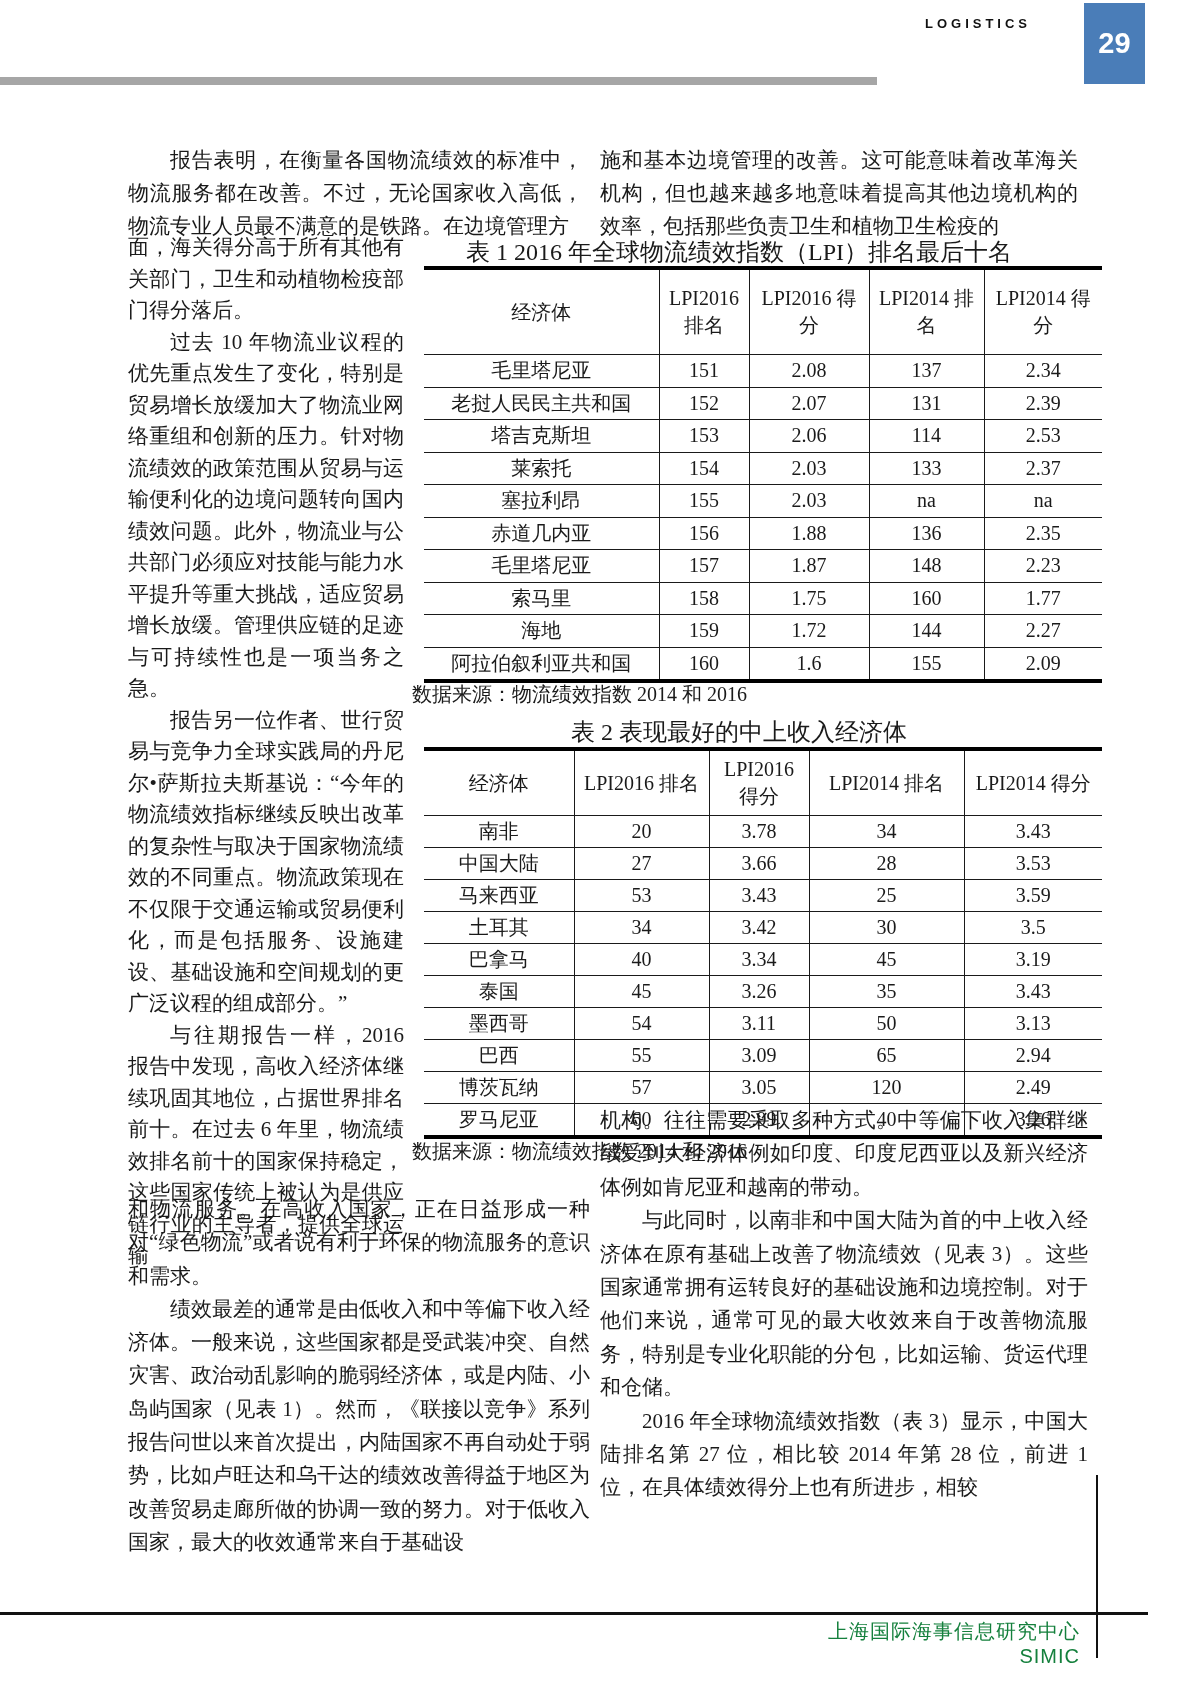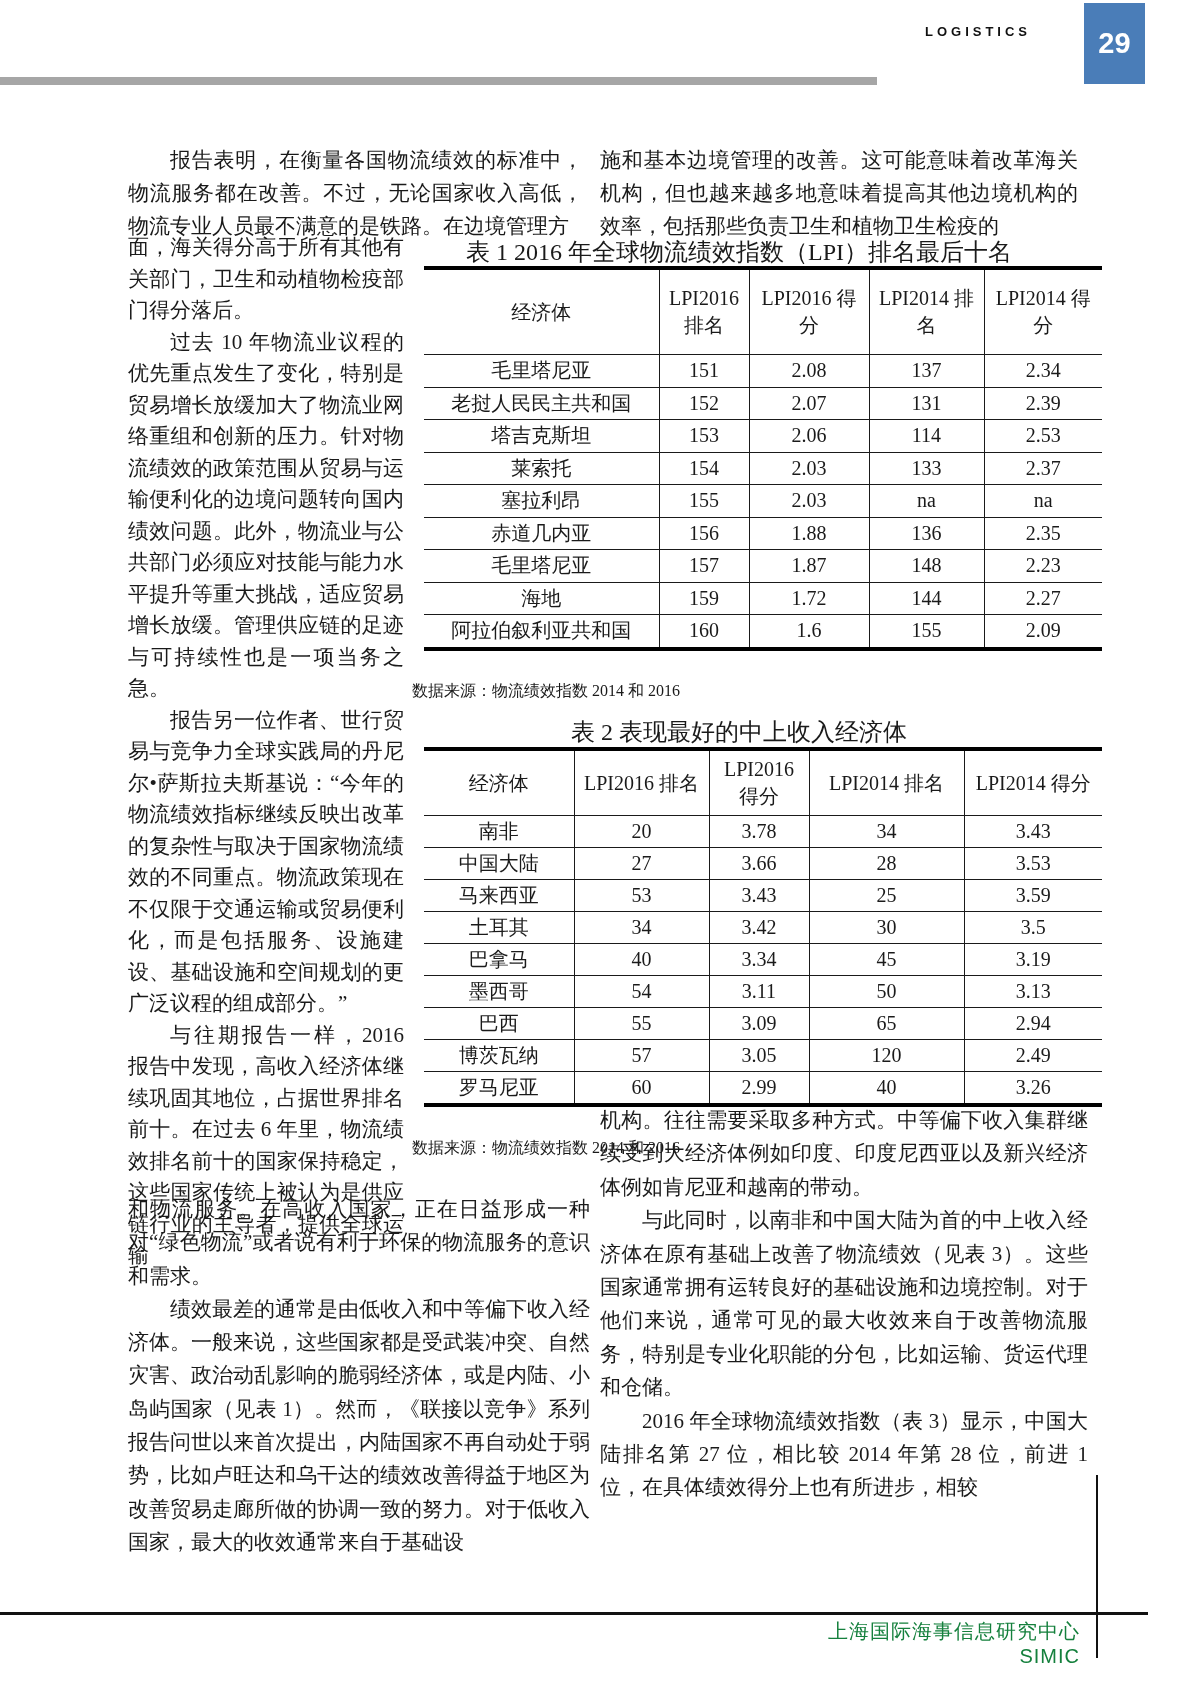--- a/index.html
+++ b/index.html
@@ -11,21 +11,21 @@
   .abs{position:absolute;}
   
   .gray-bar{left:0;top:77px;width:877px;height:8px;background:#a6a6a6;}
   .masthead{left:878px;top:14px;width:200px;text-align:center;}
   .masthead .cn{
     font-family:"Liberation Sans","DejaVu Sans",sans-serif;
     font-size:37px;font-weight:bold;color:#3a74ad;letter-spacing:1px;line-height:48px;
   }
   .masthead .en{
     font-family:"Liberation Sans","DejaVu Sans",sans-serif;
-    font-size:13px;font-weight:600;color:#111;letter-spacing:4px;line-height:16px;margin-top:10px;
+    font-size:13px;font-weight:600;color:#111;letter-spacing:4px;line-height:16px;margin-top:2px;
   }
   .pagebox{
     left:1084px;top:3px;width:61px;height:81px;background:#4a7db8;
     color:#fff;font-family:"Liberation Sans","DejaVu Sans",sans-serif;
     font-size:29px;font-weight:bold;display:flex;align-items:center;justify-content:center;
   }
   
   .txt{font-size:21px;text-align:justify;}
   .txt p{margin:0;}
   .ind{text-indent:2em;}
@@ -35,21 +35,21 @@
   .left-bottom{left:128px;top:1193px;width:462px;line-height:33.3px;}
   .right-top  {left:600px;top:144px;width:478px;line-height:33px;}
   .right-bottom{left:600px;top:1084px;width:488px;line-height:33.4px;margin-top:20px;}
   
   .tablebox{left:424px;width:678px;}
   .ttitle{width:678px;text-align:center;font-size:24px;}
   .t1-title{left:400px;top:236px;}
   .t2-title{left:400px;top:716px;}
   .t1-pos{top:266px;}
   .t2-pos{top:747px;}
-  .tsource{left:412px;font-size:16px;}
+  .tsource{left:412px;font-size:20px;}
   .t1-source{top:681px;}
   .t2-source{top:1138px;}
   table.datatable{
     border-collapse:collapse;table-layout:fixed;width:678px;
     border-top:4px solid #000;border-bottom:4px solid #000;
   }
   table.datatable th,table.datatable td{
     border:1px solid #1a1a1a;text-align:center;vertical-align:middle;
     font-weight:normal;font-size:20px;padding:0 5px;overflow:hidden;
   }
@@ -163,20 +163,27 @@
             <td>2.35</td>
           </tr>
           <tr>
             <td>毛里塔尼亚</td>
             <td>157</td>
             <td>1.87</td>
             <td>148</td>
             <td>2.23</td>
           </tr>
           <tr>
+            <td>索马里</td>
+            <td>158</td>
+            <td>1.75</td>
+            <td>160</td>
+            <td>1.77</td>
+          </tr>
+          <tr>
             <td>海地</td>
             <td>159</td>
             <td>1.72</td>
             <td>144</td>
             <td>2.27</td>
           </tr>
           <tr>
             <td>阿拉伯叙利亚共和国</td>
             <td>160</td>
             <td>1.6</td>
@@ -237,20 +244,27 @@
             <td>3.5</td>
           </tr>
           <tr>
             <td>巴拿马</td>
             <td>40</td>
             <td>3.34</td>
             <td>45</td>
             <td>3.19</td>
           </tr>
           <tr>
+            <td>泰国</td>
+            <td>45</td>
+            <td>3.26</td>
+            <td>35</td>
+            <td>3.43</td>
+          </tr>
+          <tr>
             <td>墨西哥</td>
             <td>54</td>
             <td>3.11</td>
             <td>50</td>
             <td>3.13</td>
           </tr>
           <tr>
             <td>巴西</td>
             <td>55</td>
             <td>3.09</td>

